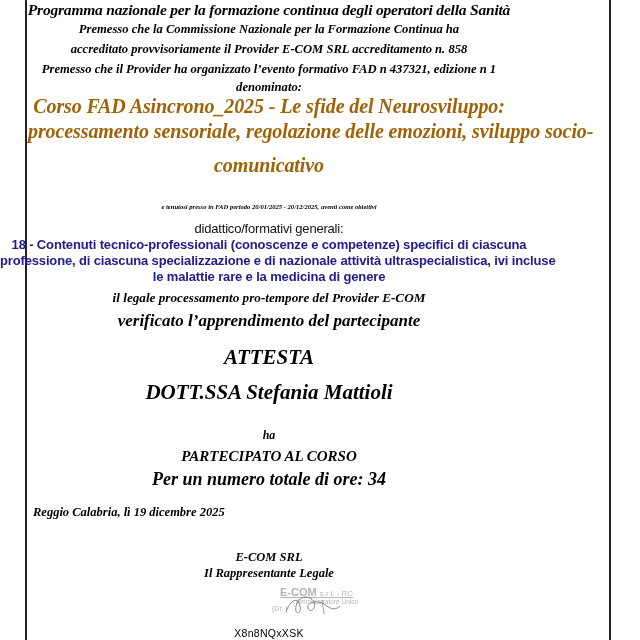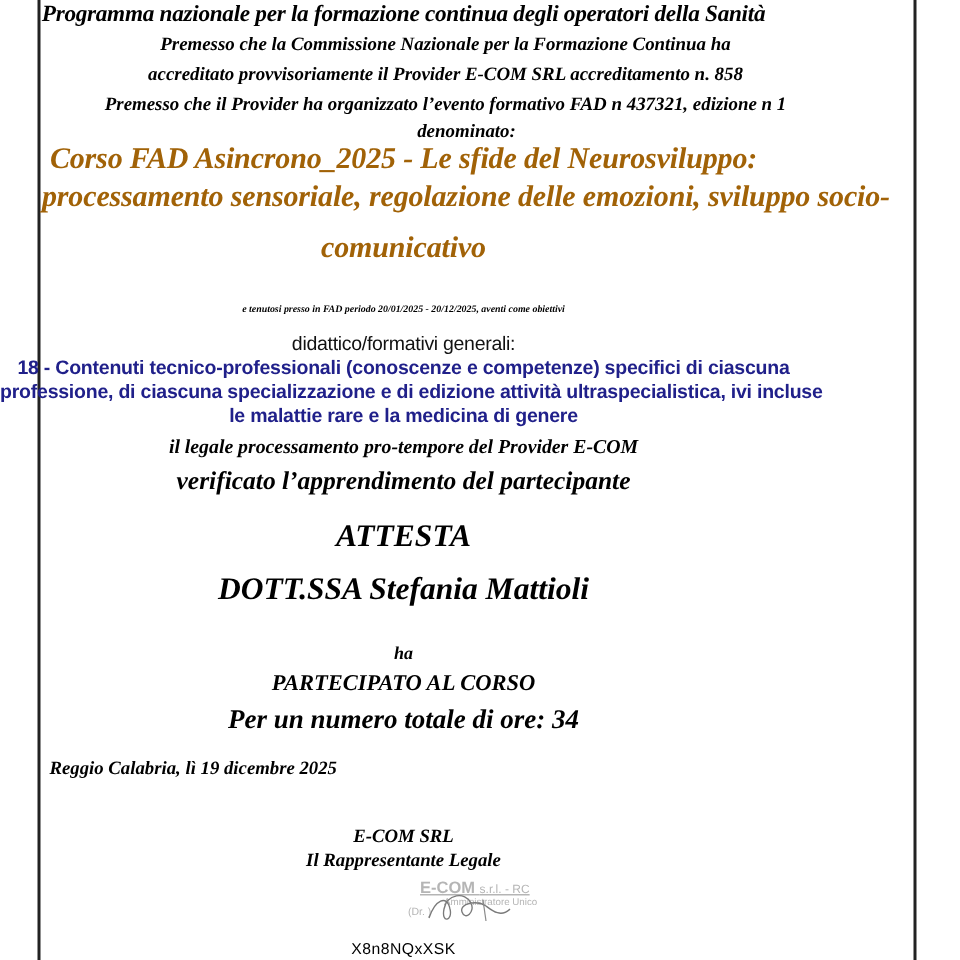--- a/index.html
+++ b/index.html
@@ -27,25 +27,25 @@
     .line {
       position: absolute;
       left: 0;
       width: 538px;
       text-align: center;
       white-space: nowrap;
       font-style: italic;
       font-weight: bold;
     }
     .l-program { top: 1px; font-size: 15.5px; letter-spacing: -0.2px; }
-    .l-small { font-size: 12.6px; padding-left: 28px; }
+    .l-small { font-size: 12.6px; }
     .l-prem1 { top: 22px; }
     .l-prem2 { top: 42px; }
     .l-prem3 { top: 62px; }
-    .l-denom { top: 80px; margin-left: 14px; }
+    .l-denom { top: 80px; }
 
     .title {
       color: #a16207;
       font-size: 20px;
       letter-spacing: -0.1px;
     }
     .t1 { top: 95px; }
     .t2 { top: 120px; margin-left: 28px; }
     .t3 { top: 154px; }
 
@@ -162,21 +162,21 @@
 <div class="line l-small l-denom">denominato:</div>
 
 <div class="line title t1">Corso FAD Asincrono_2025 - Le sfide del Neurosviluppo:</div>
 <div class="line title t2">processamento sensoriale, regolazione delle emozioni, sviluppo socio-</div>
 <div class="line title t3">comunicativo</div>
 
 <div class="line l-period">e tenutosi presso in FAD periodo 20/01/2025 - 20/12/2025, aventi come obiettivi</div>
 
 <div class="line sans l-didattico">didattico/formativi generali:</div>
 <div class="line sans obj o1">18 - Contenuti tecnico-professionali (conoscenze e competenze) specifici di ciascuna</div>
-<div class="line sans obj o2">professione, di ciascuna specializzazione e di edizione attività ultraspecialistica, ivi incluse</div>
+<div class="line sans obj o2">professione, di ciascuna specializzazione e di nazionale attività ultraspecialistica, ivi incluse</div>
 <div class="line sans obj o3">le malattie rare e la medicina di genere</div>
 
 <div class="line l-legale">il legale processamento pro-tempore del Provider E-COM</div>
 <div class="line l-verif">verificato l’apprendimento del partecipante</div>
 
 <div class="line l-attesta">ATTESTA</div>
 <div class="line l-name">DOTT.SSA Stefania Mattioli</div>
 
 <div class="line l-ha">ha</div>
 <div class="line l-partecipato">PARTECIPATO AL CORSO</div>

